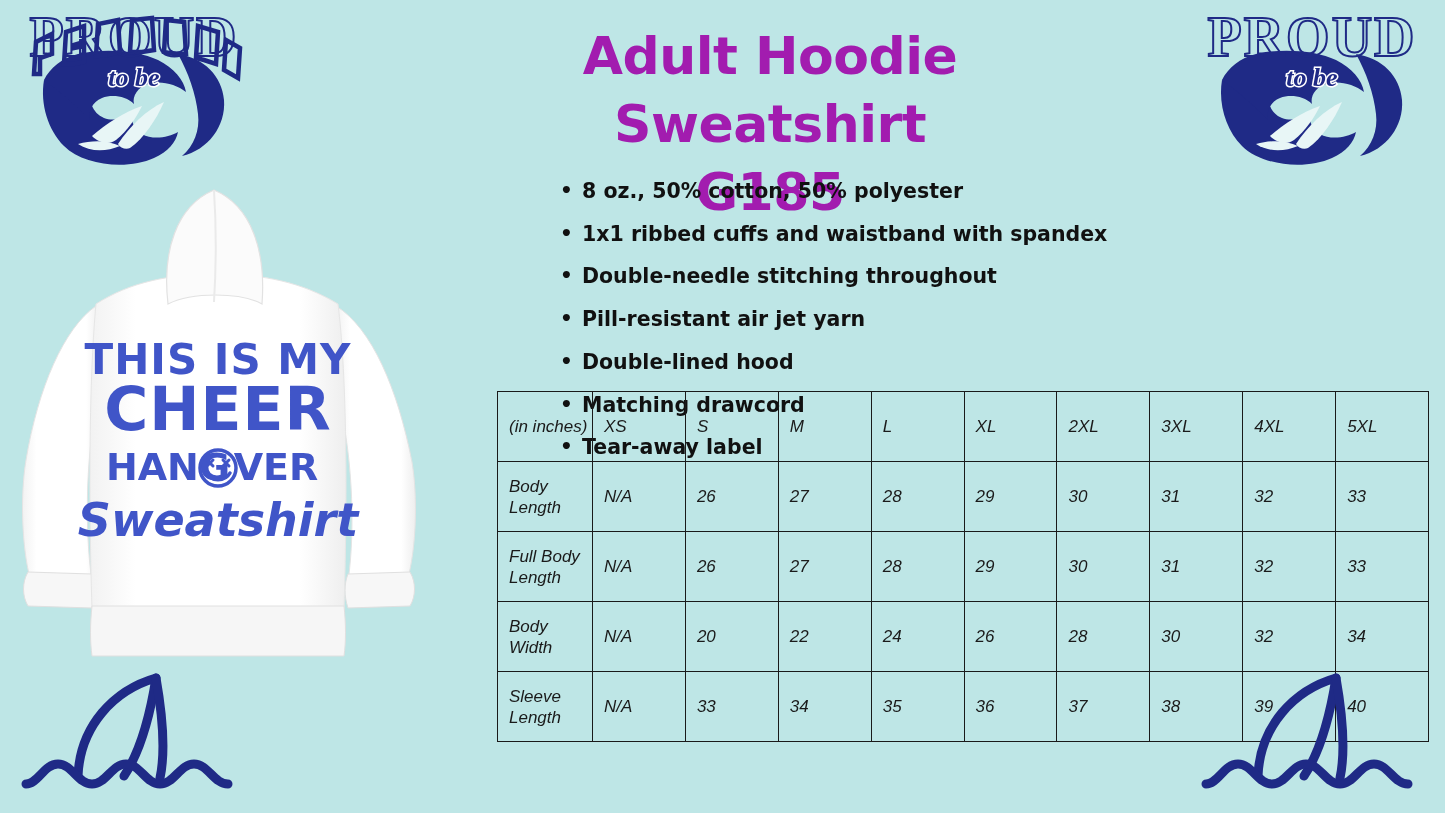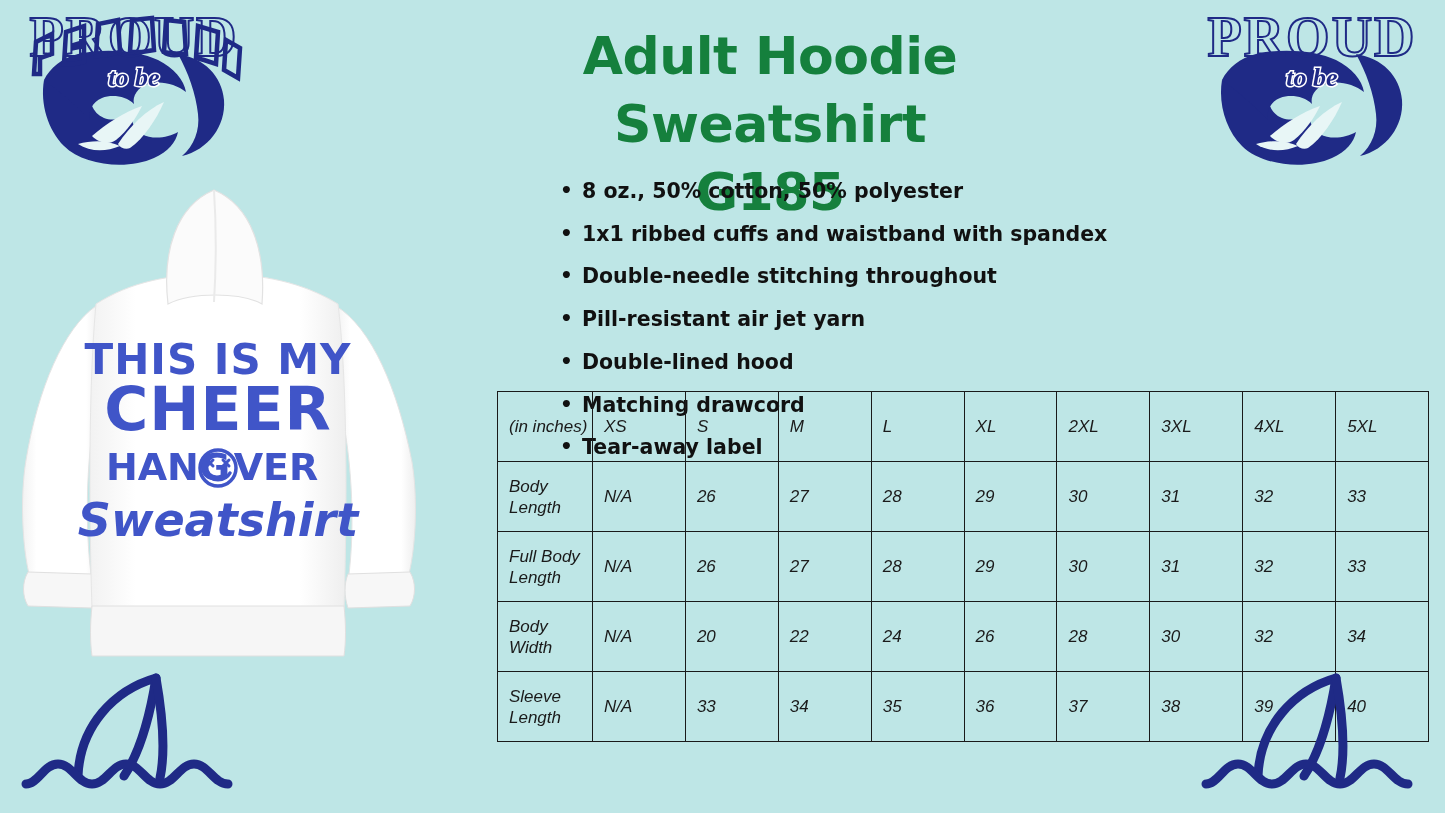--- a/index.html
+++ b/index.html
@@ -50,21 +50,21 @@
     left: 440px;
     top: 22px;
     width: 660px;
     text-align: center;
   }
   .title-line {
     font-family: "DejaVu Sans", sans-serif;
     font-weight: 700;
     font-size: 52px;
     line-height: 68px;
-    color: #15803d;
+    color: #a21caf;
     letter-spacing: -0.5px;
   }
 
   
   .features {
     position: absolute;
     left: 560px;
     top: 163px;
     width: 560px;
   }

